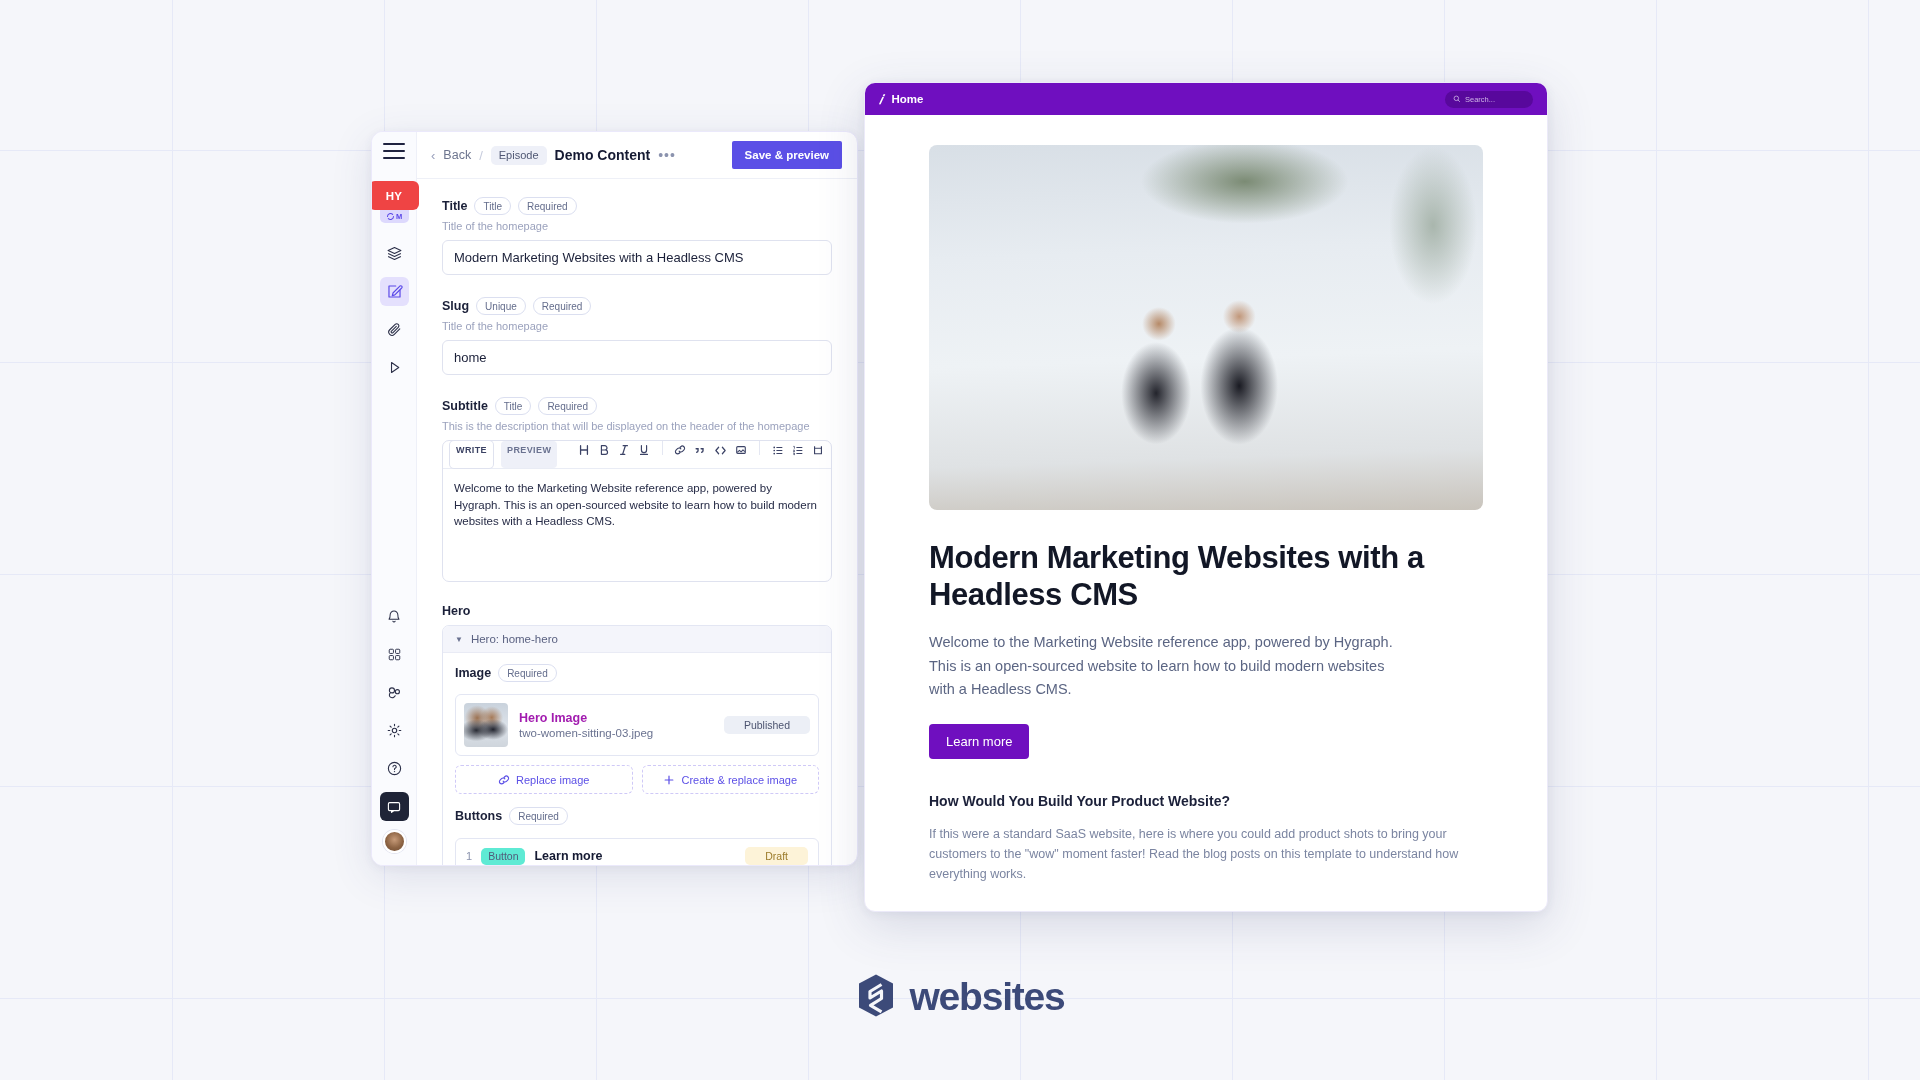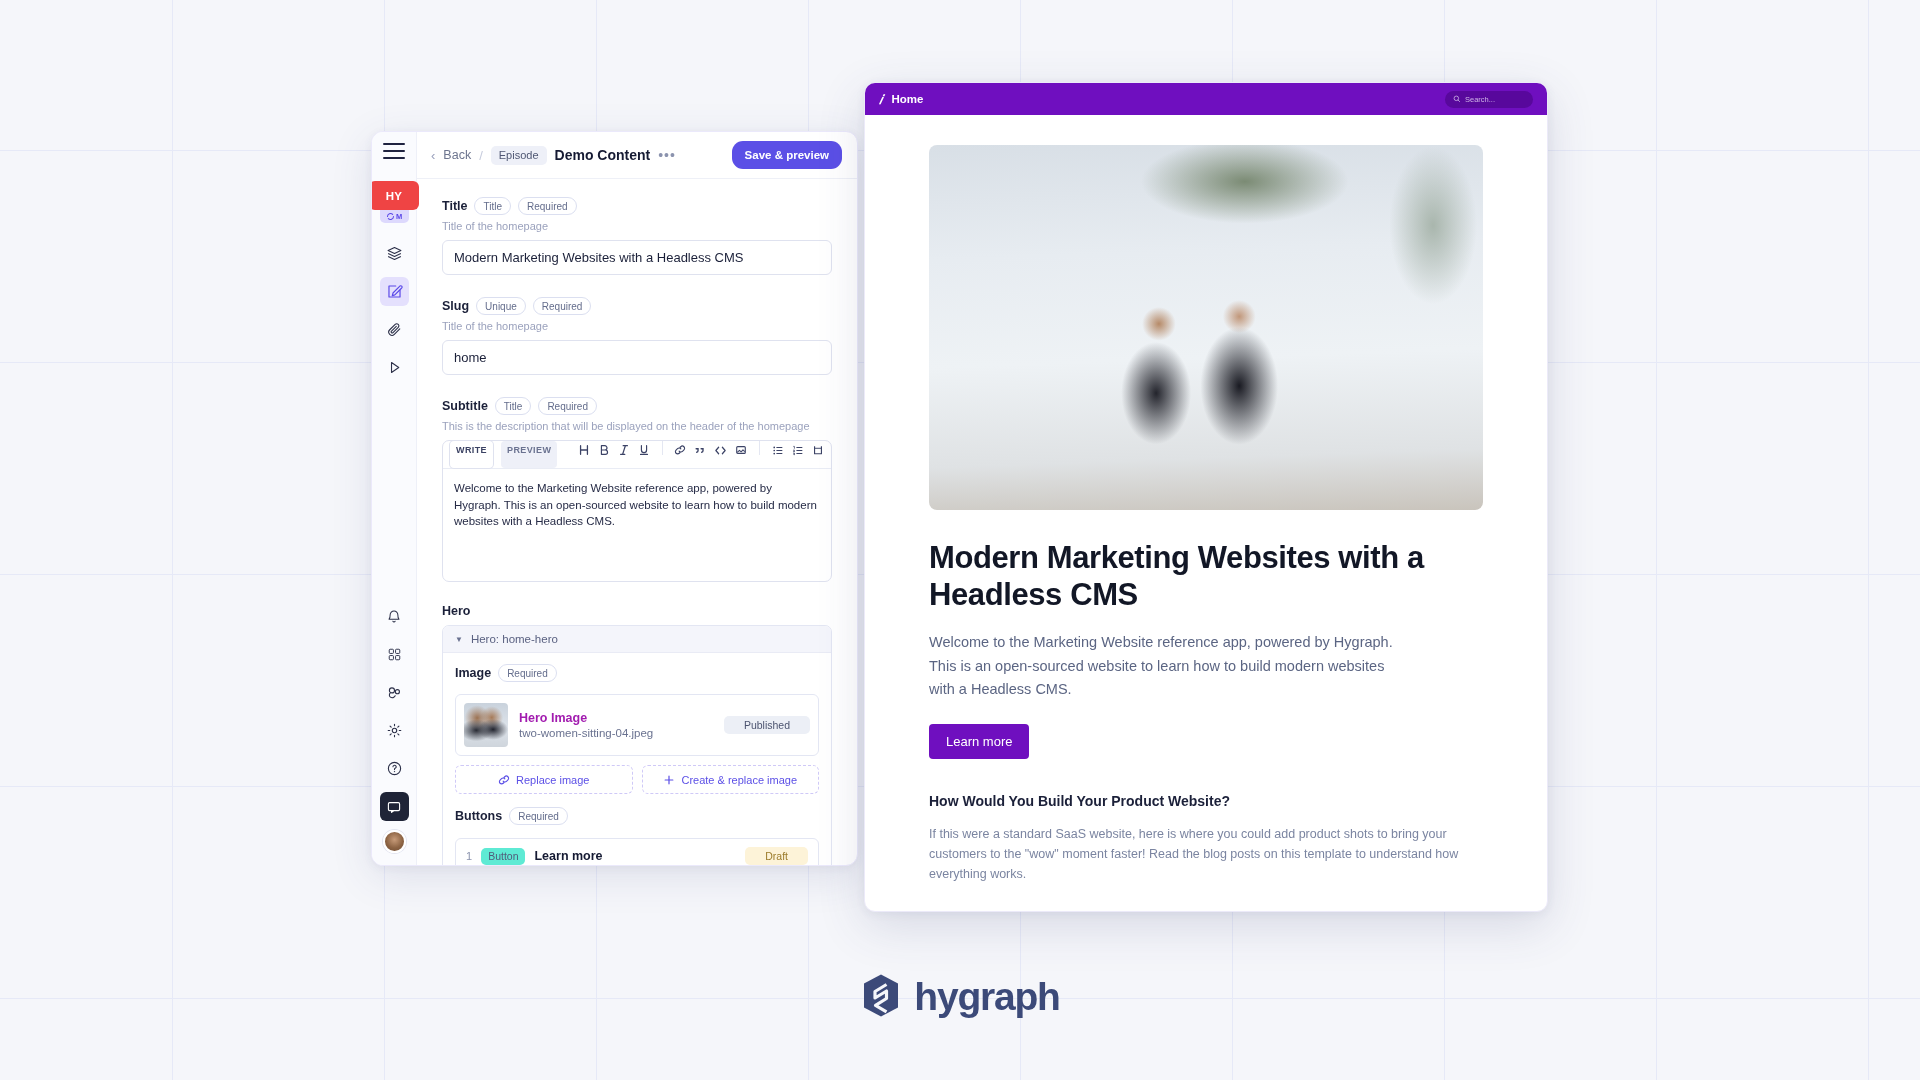--- a/index.html
+++ b/index.html
@@ -88,21 +88,21 @@
   .bc-chip {
     background: #eef0f8; color: #4f5773;
     font-size: 11px; padding: 3.5px 8px; border-radius: 5px;
   }
   .bc-title { color: #151a33; font-size: 14px; font-weight: 700; }
   .bc-dots { color: #8b93ae; font-size: 14px; letter-spacing:1px; cursor:pointer; line-height: 0.6;}
   .topbar-grow { flex: 1 1 auto; }
   .btn-save {
     background: #5b4fe6; color: #fff;
     font-size: 11.5px; font-weight: 600;
-    padding: 8px 13px; border-radius: 11px; border: none;
+    padding: 8px 13px; border-radius: 2px; border: none;
     cursor: pointer; white-space: nowrap;
   }
 
   .ed-body { flex:1 1 auto; overflow:hidden; padding: 18px 25px 0 25px; }
 
   .fld { margin-bottom: 22px; }
   .fld-head { display:flex; align-items:center; gap:7px; margin-bottom: 5px; }
   .fld-label { font-size: 12.5px; font-weight: 700; color: #1b2039; }
   .pill {
     font-size: 10px; color: #646d8c;
@@ -483,21 +483,21 @@
           <div class="fld-head">
             <span class="fld-label">Image</span>
             <span class="pill">Required</span>
           </div>
           <div style="height:7px"></div>
 
           <div class="asset-row">
             <div class="asset-thumb"></div>
             <div>
               <div class="asset-name">Hero Image</div>
-              <div class="asset-file">two-women-sitting-04.jpeg</div>
+              <div class="asset-file">two-women-sitting-03.jpeg</div>
             </div>
             <div class="asset-grow"></div>
             <span class="badge">Published</span>
           </div>
 
           <div class="dash-row">
             <div class="dash-btn">
               <svg width="12" height="12" viewBox="0 0 14 14" fill="none">
                   <path d="M6 8.3a2.6 2.6 0 0 0 3.9.3l1.7-1.7a2.6 2.6 0 0 0-3.7-3.7L7 4.1" stroke="currentColor" stroke-width="1.3" stroke-linecap="round"></path>
                   <path d="M8 5.7a2.6 2.6 0 0 0-3.9-.3L2.4 7.1a2.6 2.6 0 0 0 3.7 3.7L7 9.9" stroke="currentColor" stroke-width="1.3" stroke-linecap="round"></path>
@@ -559,14 +559,14 @@
   </div>
 </div>
 
 <div class="brand">
   <span class="brand-mark">
     <svg width="42" height="46" viewBox="0 0 42 46" fill="none">
       <path d="M4 10.5 21 1.5l17 9v24l-17 9-17-9v-24Z" fill="#3c4a79"></path>
       <path d="M26.5 11.5 15 18.5v6.5l11.5-7v7.5l-11 6.8 11 6.6" stroke="#f5f6fa" stroke-width="3.2" stroke-linejoin="round" fill="none"></path>
     </svg>
   </span>
-  <span class="brand-text">hygraph</span>
+  <span class="brand-text">websites</span>
 </div>
 
 </body></html>

